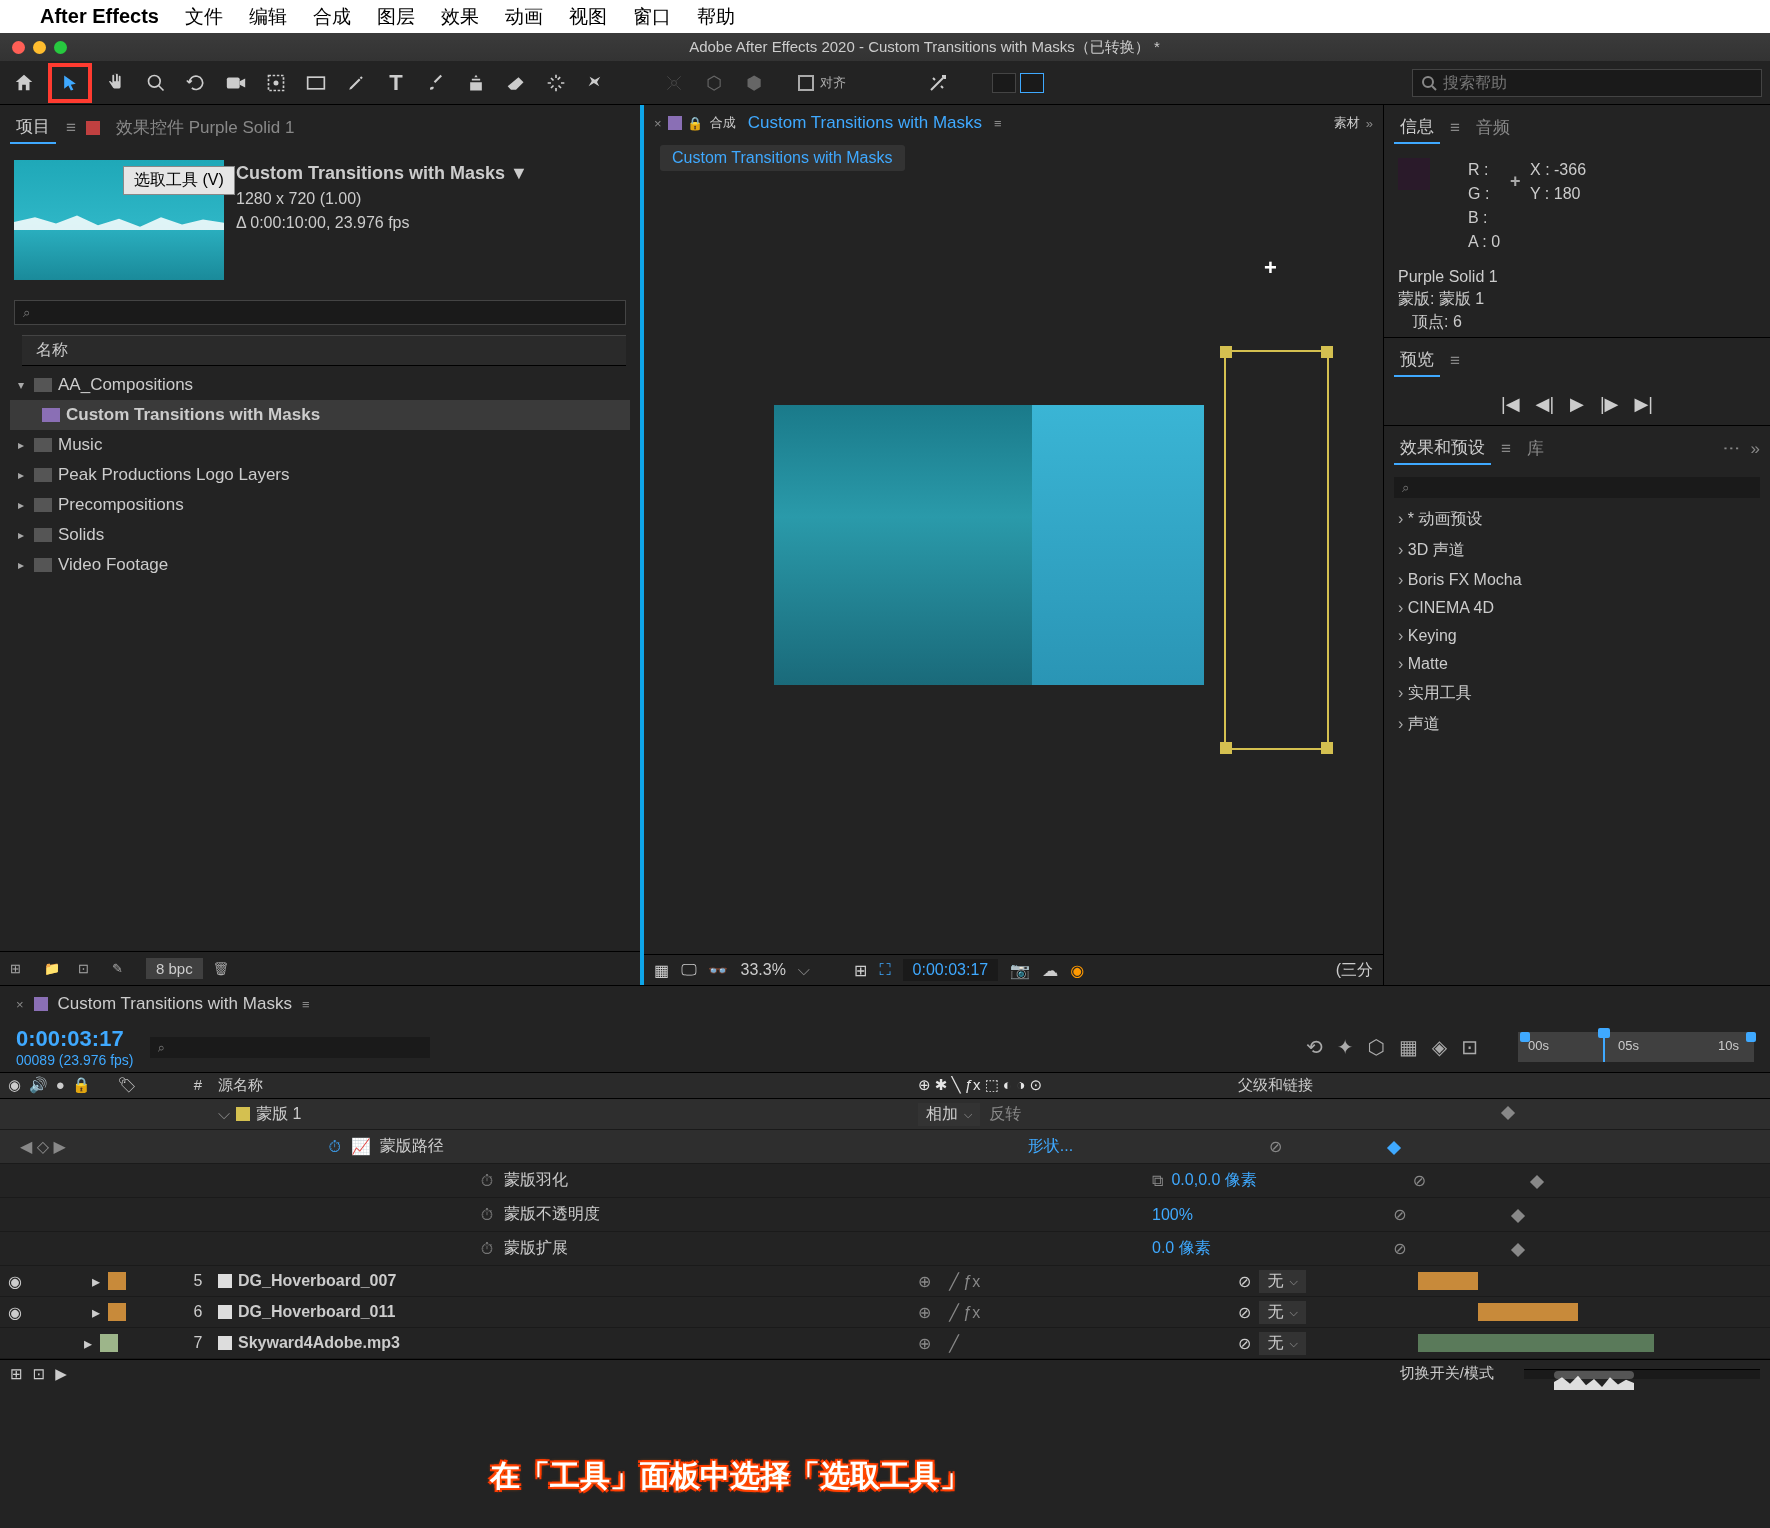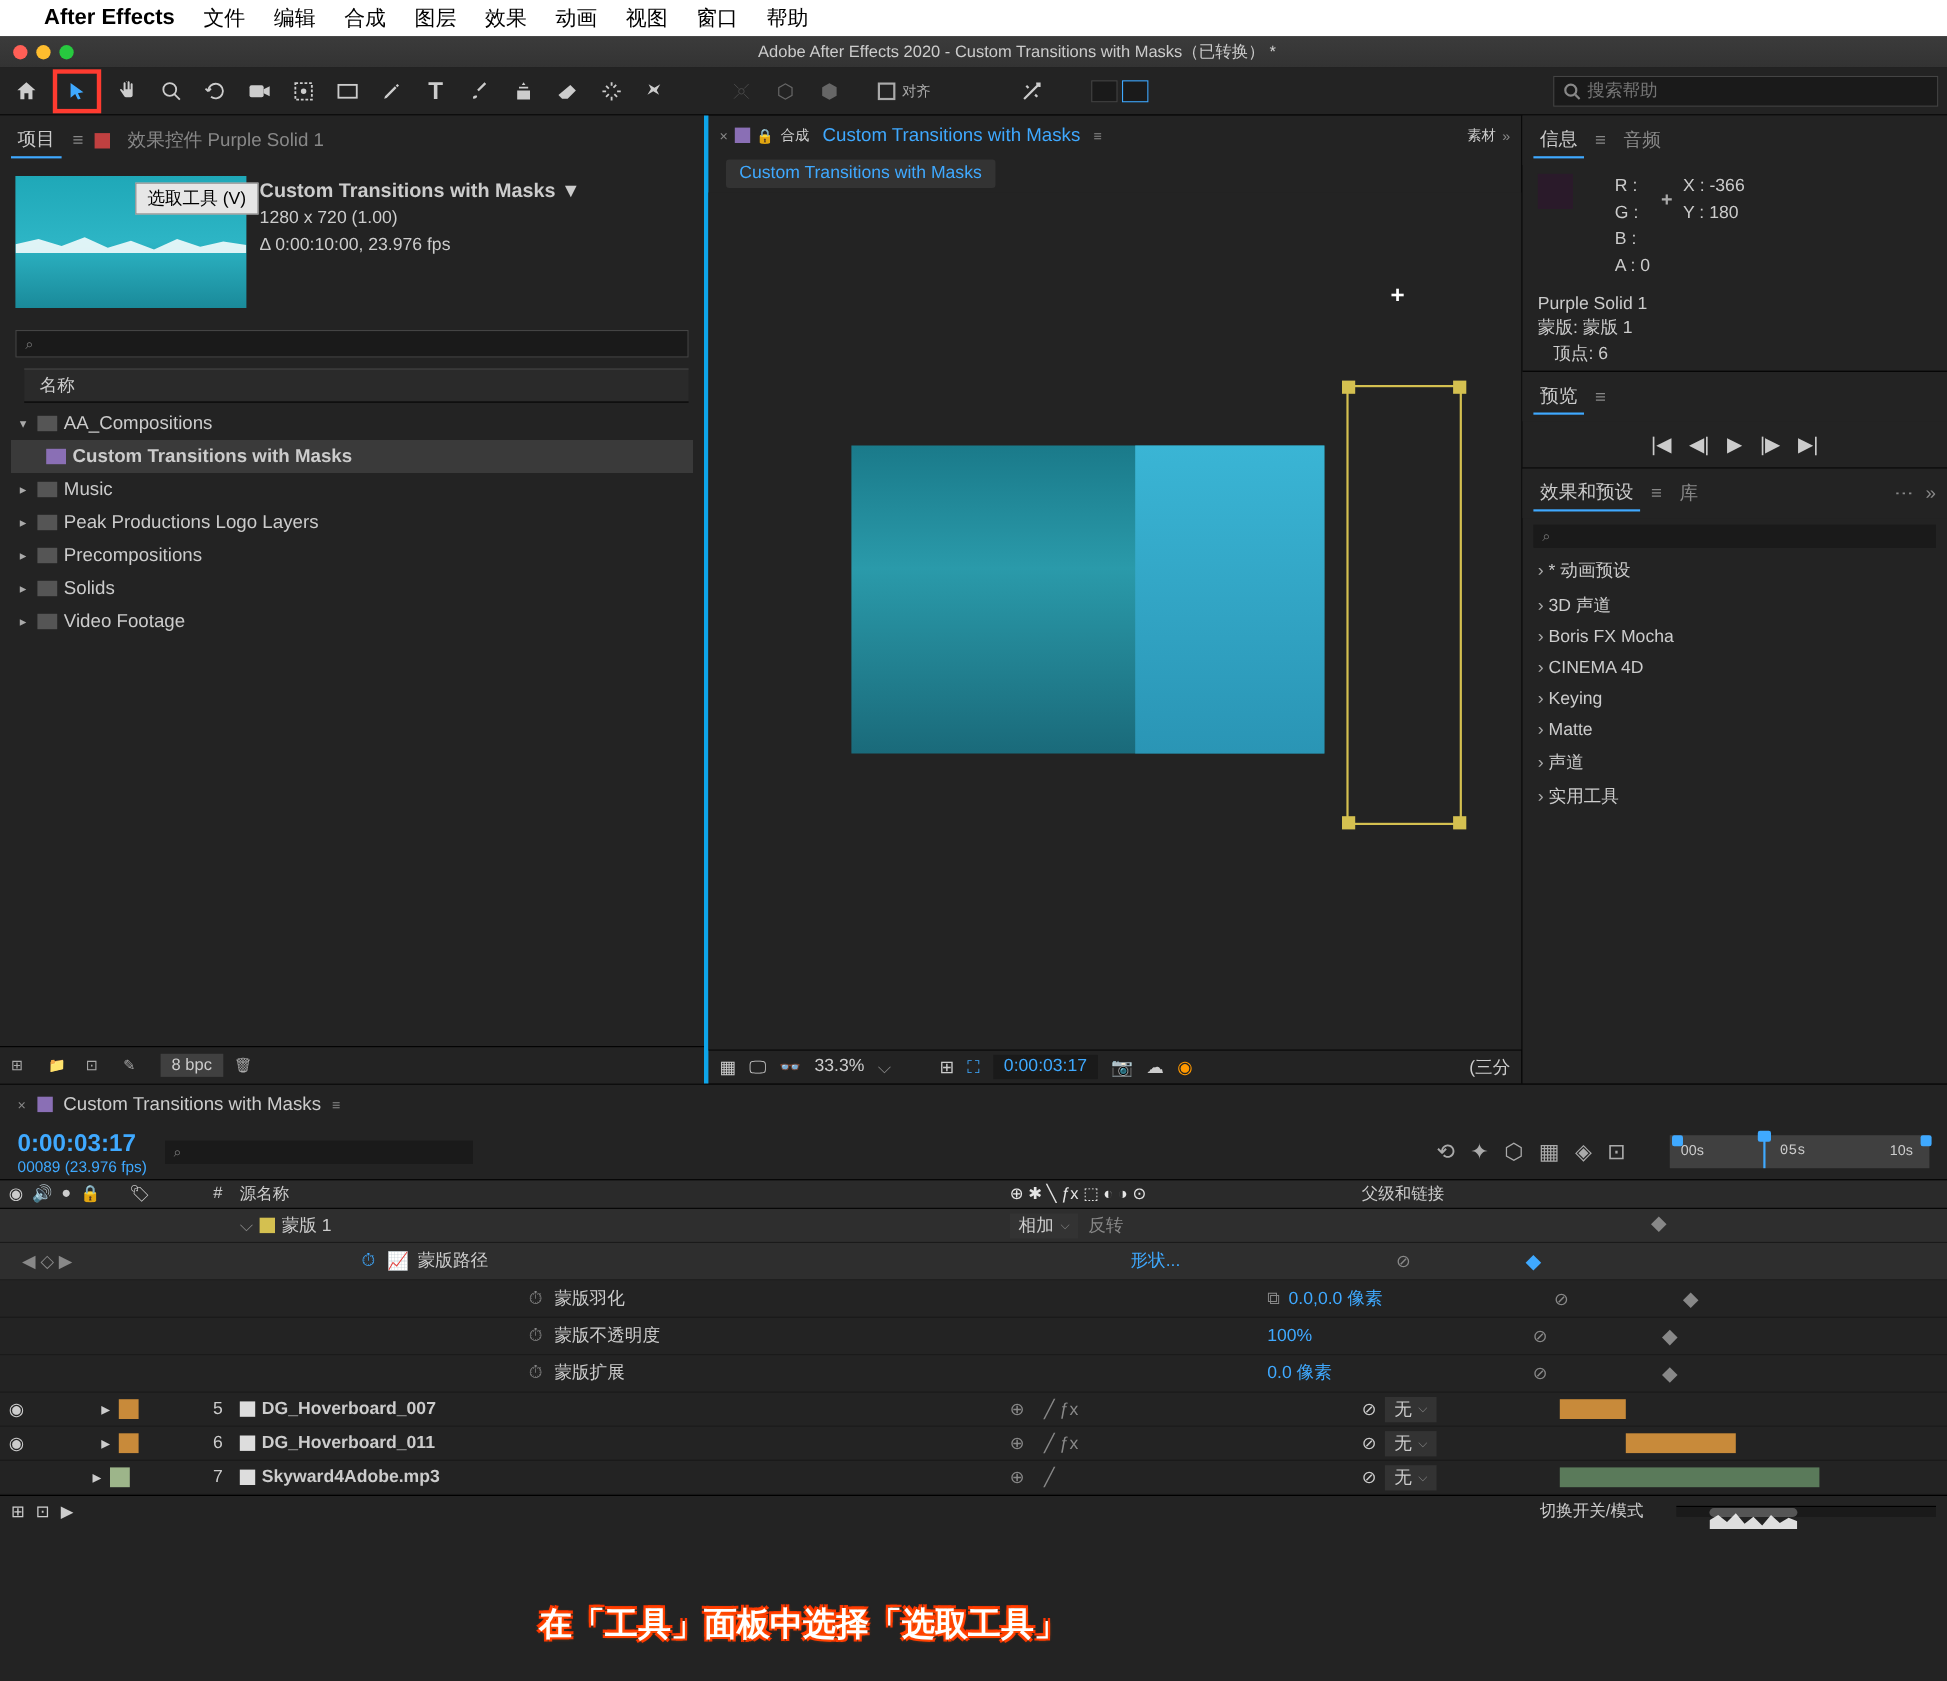--- a/index.html
+++ b/index.html
@@ -421,22 +421,22 @@
         <span style="color:#888;">»</span>
       </div>
       <div class="eff-search"><input placeholder="⌕" style=""></div>
       <div class="eff-list">
         <div class="eff-row">* 动画预设</div>
         <div class="eff-row">3D 声道</div>
         <div class="eff-row">Boris FX Mocha</div>
         <div class="eff-row">CINEMA 4D</div>
         <div class="eff-row">Keying</div>
         <div class="eff-row">Matte</div>
+        <div class="eff-row">实用工具</div>
         <div class="eff-row">声道</div>
-        <div class="eff-row">实用工具</div>
       </div>
     </div>
   </div>
 </div>
 
 <div class="timeline">
   <div class="tl-header">
     <span style="color:#888;">×</span>
     <span class="sqicon" style="background:#8a6fb5;"></span>
     <span class="tl-compname">Custom Transitions with Masks</span>
@@ -452,21 +452,21 @@
       <span>⟲</span>
       <span>✦</span>
       <span>⬡</span>
       <span>▦</span>
       <span>◈</span>
       <span>⊡</span>
     </div>
     <div class="ruler">
       <div class="marker" style="left:2px;"></div>
       <span class="tick" style="left:10px;">00s</span>
-      <span class="tick" style="left:100px;font-family:Liberation Mono, monospace;">05s</span>
+      <span class="tick" style="left:100px;">05s</span>
       <span class="tick" style="left:200px;">10s</span>
       <div class="play" style="left:85px;"></div>
       <div class="marker" style="left:228px;"></div>
     </div>
   </div>
   <div class="tl-cols">
     <div class="c1">
       <span>◉</span>
       <span>🔊</span>
       <span>●</span>

